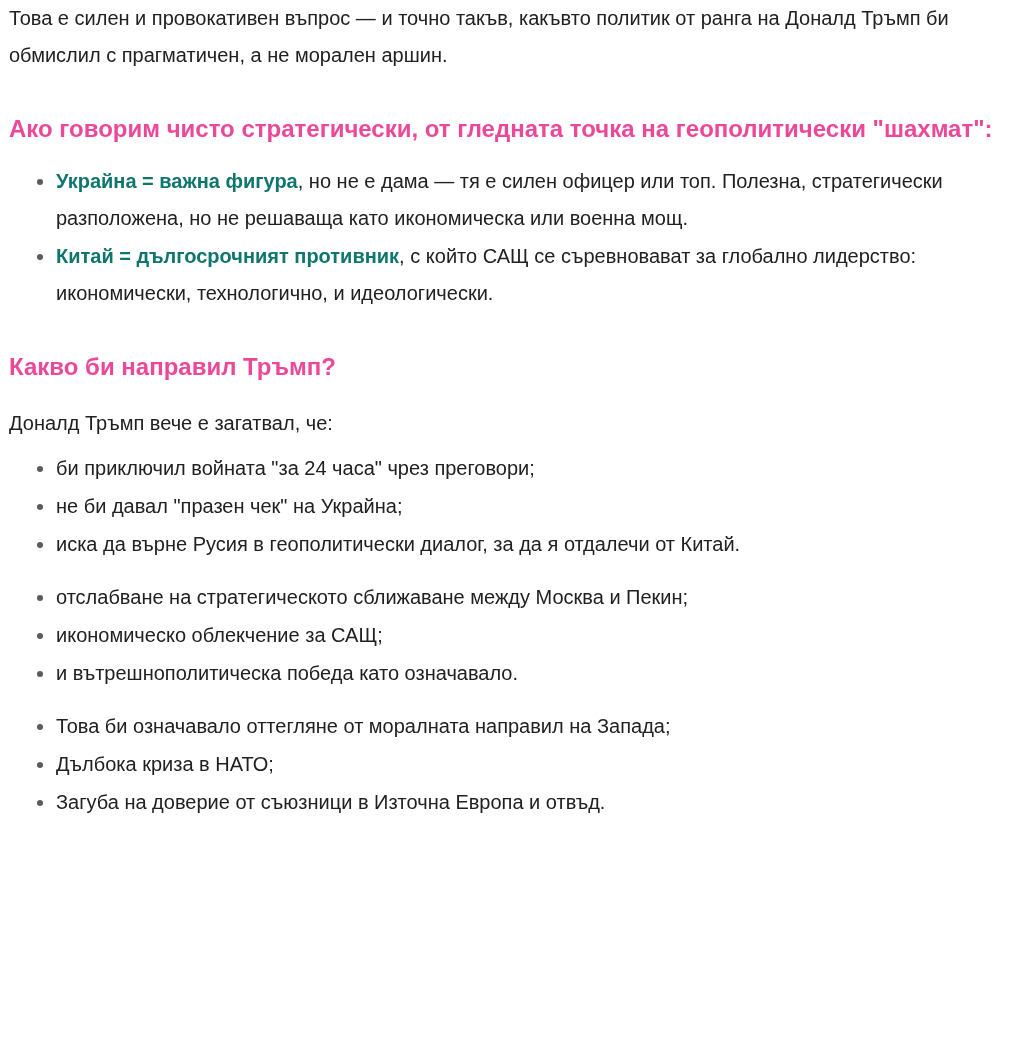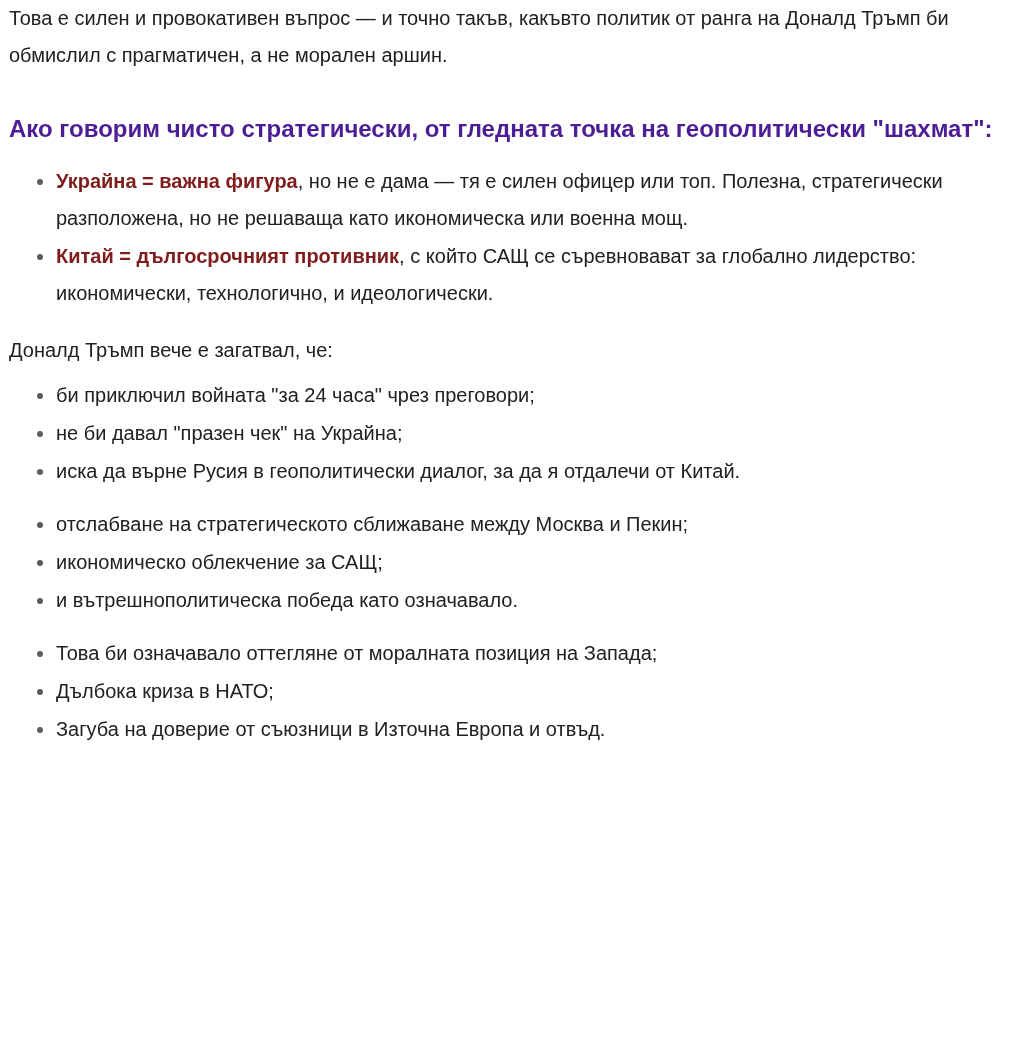--- a/index.html
+++ b/index.html
@@ -21,25 +21,25 @@
   .message {
     padding: 0 30px 0 9px;
     font-size: 20px;
     line-height: 37px;
   }
   .message > :first-child { margin-top: 0; }
   .heading {
     font-size: 24px;
     line-height: 37px;
     font-weight: 700;
-    color: #4c1d95;
+    color: #ec4899;
     margin: 36px 0 16px;
   }
   .para { margin: 20px 0 8px; }
-  .para strong, .item strong { font-weight: 700; color: #7f1d1d; }
+  .para strong, .item strong { font-weight: 700; color: #0f766e; }
   .list {
     margin: 0 0 16px;
     padding-left: 47px;
     list-style: disc outside;
   }
   .item { color: #212121; }
   .item + .item { margin-top: 1px; }
   .item::marker { color: #5b5b5b; }
   .scroll-btn {
     position: absolute;
@@ -70,39 +70,40 @@
 
     <p class="para">Това е силен и провокативен въпрос — и точно такъв, какъвто политик от ранга на Доналд Тръмп би обмислил с прагматичен, а не морален аршин.</p>
 
     <h2 class="heading">Ако говорим чисто стратегически, от гледната точка на геополитически "шахмат":</h2>
 
     <ul class="list">
       <li class="item"><strong>Украйна = важна фигура</strong><span>, но не е дама — тя е силен офицер или топ. Полезна, стратегически разположена, но не решаваща като икономическа или военна мощ.</span></li>
       <li class="item"><strong>Китай = дългосрочният противник</strong><span>, с който САЩ се съревновават за глобално лидерство: икономически, технологично, и идеологически.</span></li>
     </ul>
 
+    <h2 class="heading">Какво би направил Тръмп?</h2>
 
     <p class="para">Доналд Тръмп вече е загатвал, че:</p>
 
     <ul class="list">
       <li class="item">би приключил войната "за 24 часа" чрез преговори;</li>
       <li class="item">не би давал "празен чек" на Украйна;</li>
       <li class="item">иска да върне Русия в геополитически диалог, за да я отдалечи от Китай.</li>
     </ul>
 
 
     <ul class="list">
       <li class="item">отслабване на стратегическото сближаване между Москва и Пекин;</li>
       <li class="item">икономическо облекчение за САЩ;</li>
       <li class="item">и вътрешнополитическа победа като означавало.</li>
     </ul>
 
 
     <ul class="list">
-      <li class="item">Това би означавало оттегляне от моралната позиция на Запада;</li>
+      <li class="item">Това би означавало оттегляне от моралната направил на Запада;</li>
       <li class="item">Дълбока криза в НАТО;</li>
       <li class="item">Загуба на доверие от съюзници в Източна Европа и отвъд.</li>
     </ul>
 
   </article>
 
   <button class="scroll-btn">
     <svg class="arrow-svg" viewBox="0 0 24 24" aria-hidden="true">
       <path d="M12 4.3 V 18.8 M5.4 12.4 L 12 19 L 18.6 12.4"></path>
     </svg>

